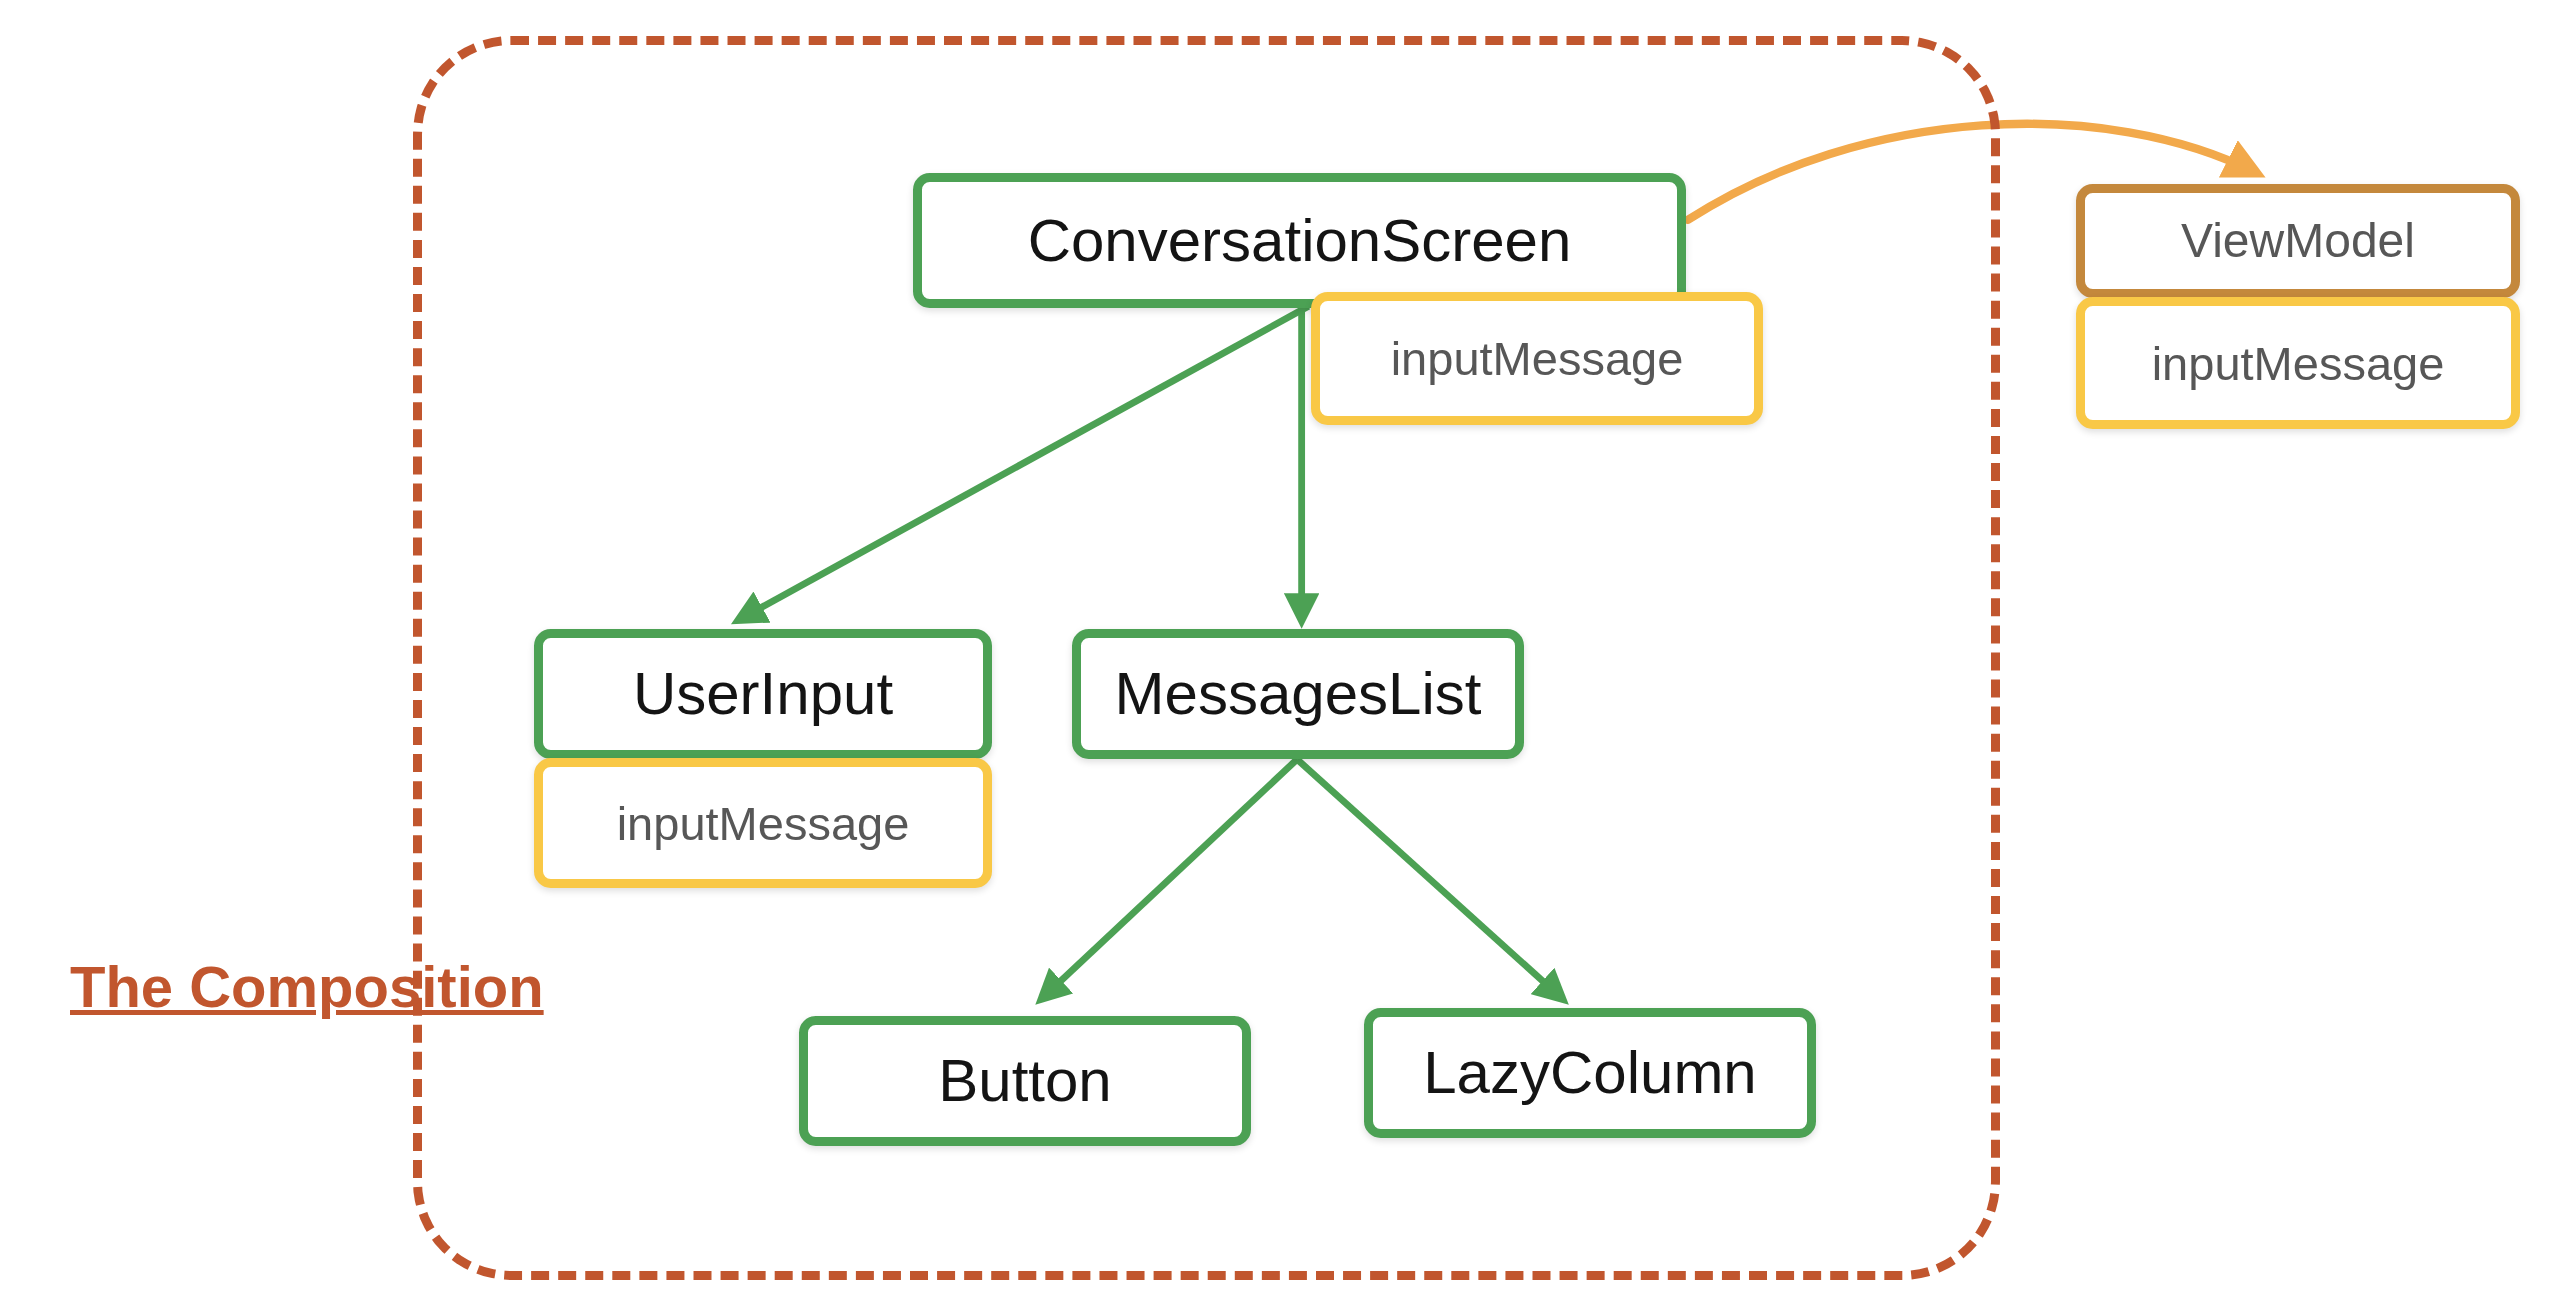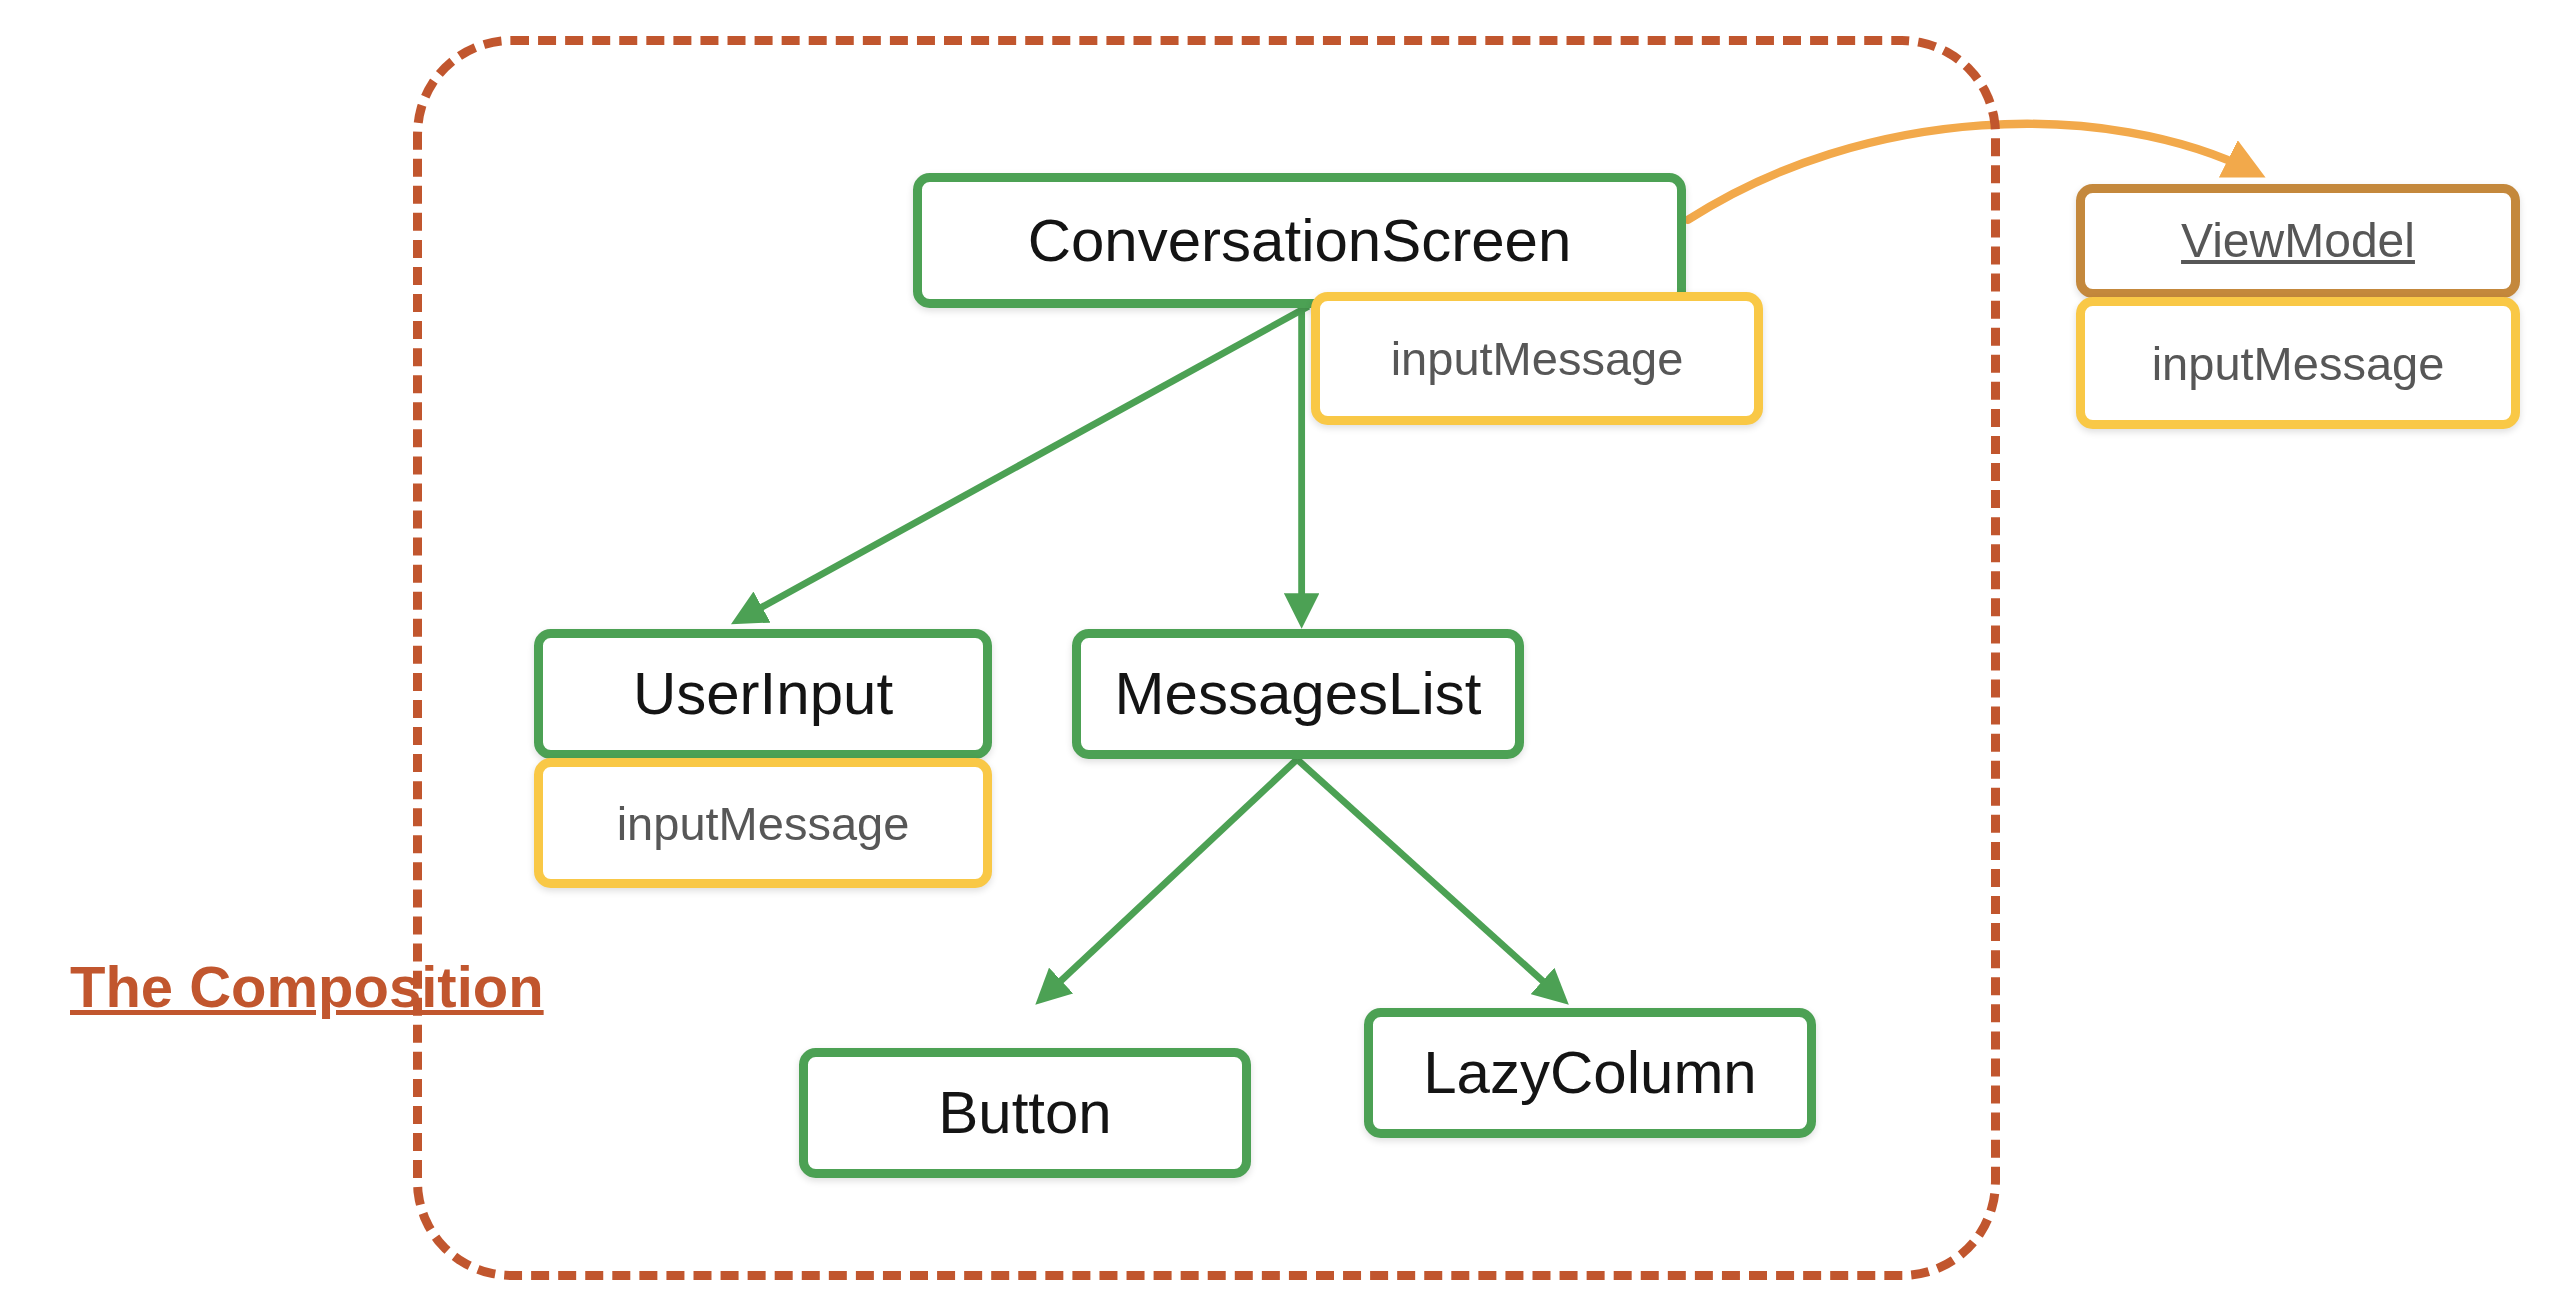--- a/index.html
+++ b/index.html
@@ -54,21 +54,20 @@
   .state .label {
     color: #575757;
     font-size: 47px;
   }
   .viewmodel {
     border: 9.8px solid #C4883C;
   }
   .viewmodel .label {
     color: #575757;
     font-size: 48px;
-    text-decoration: underline;
   }
   
   #composition-boundary {
     position: absolute;
     left: 413px;
     top: 36px;
     width: 1587px;
     height: 1244px;
     box-sizing: border-box;
     border: 9.8px dashed #C1562E;
@@ -136,21 +135,21 @@
   </div>
 
   <div class="node state" style="left:534px; top:758px; width:458px; height:130px; z-index:6;">
     <span class="label">inputMessage</span>
   </div>
 
   <div class="node composable" style="left:1072px; top:629px; width:452px; height:130px;">
     <span class="label">MessagesList</span>
   </div>
 
-  <div class="node composable" style="left:799px; top:1048px; width:452px; height:130px;">
+  <div class="node composable" style="left:799px; top:1016px; width:452px; height:130px;">
     <span class="label">Button</span>
   </div>
 
   <div class="node composable" style="left:1364px; top:1008px; width:452px; height:130px;">
     <span class="label">LazyColumn</span>
   </div>
 
   <div id="composition-caption">The Composition</div>
 
 </div>

